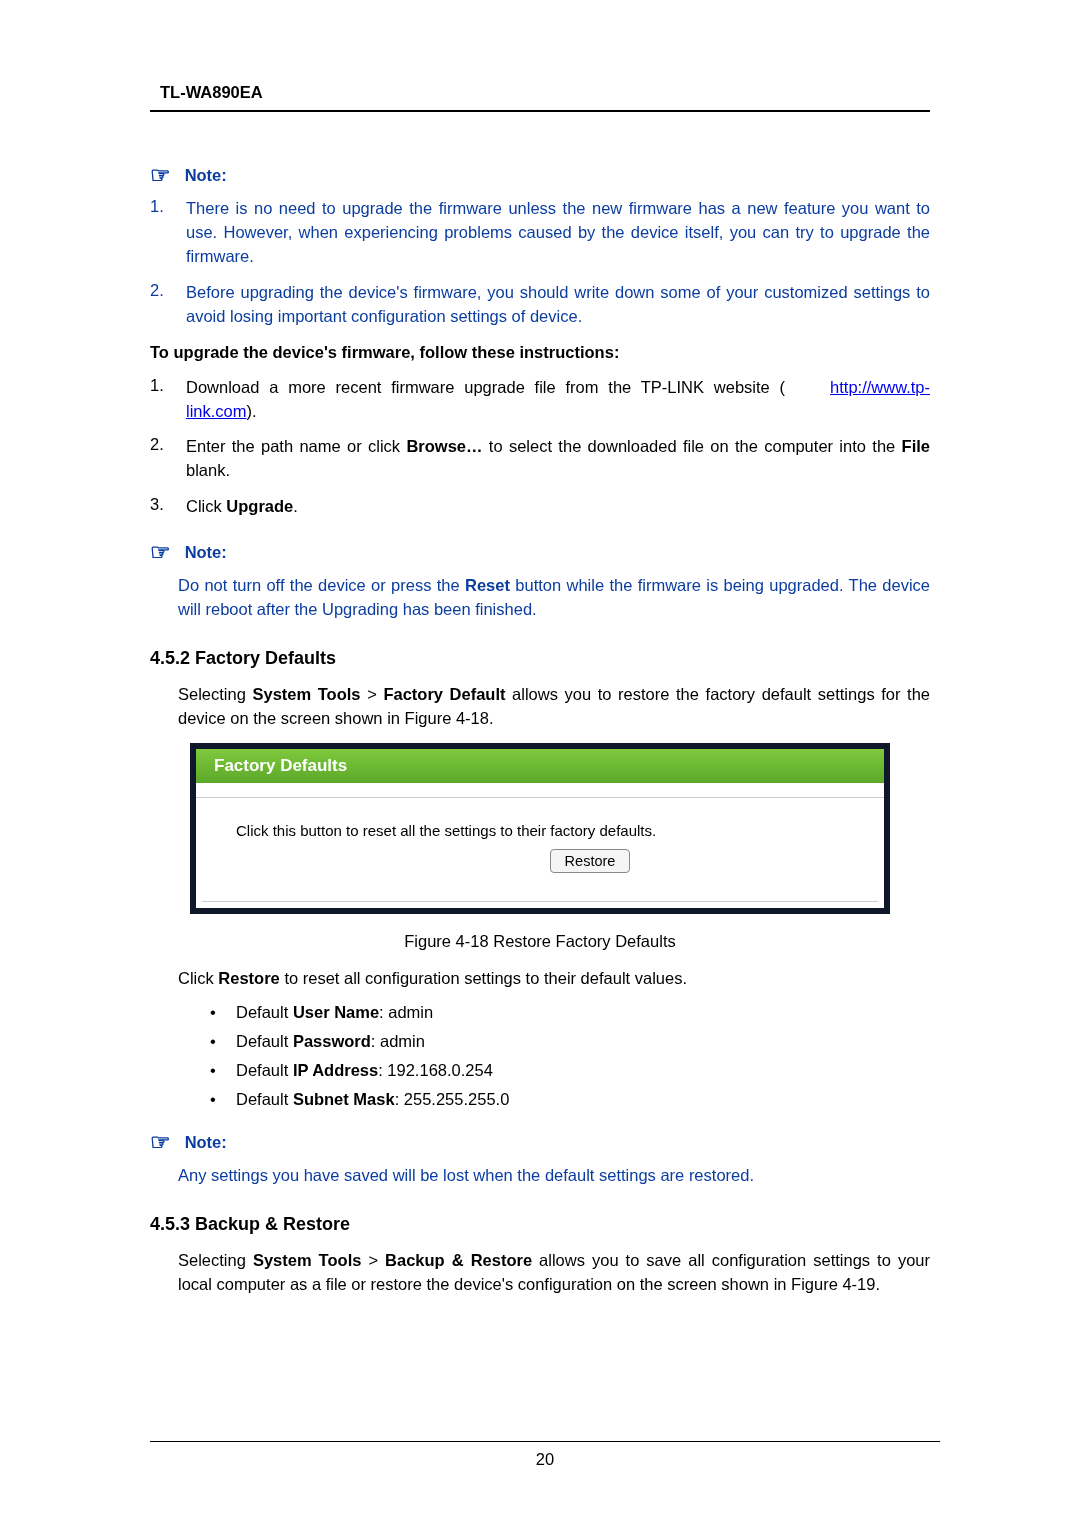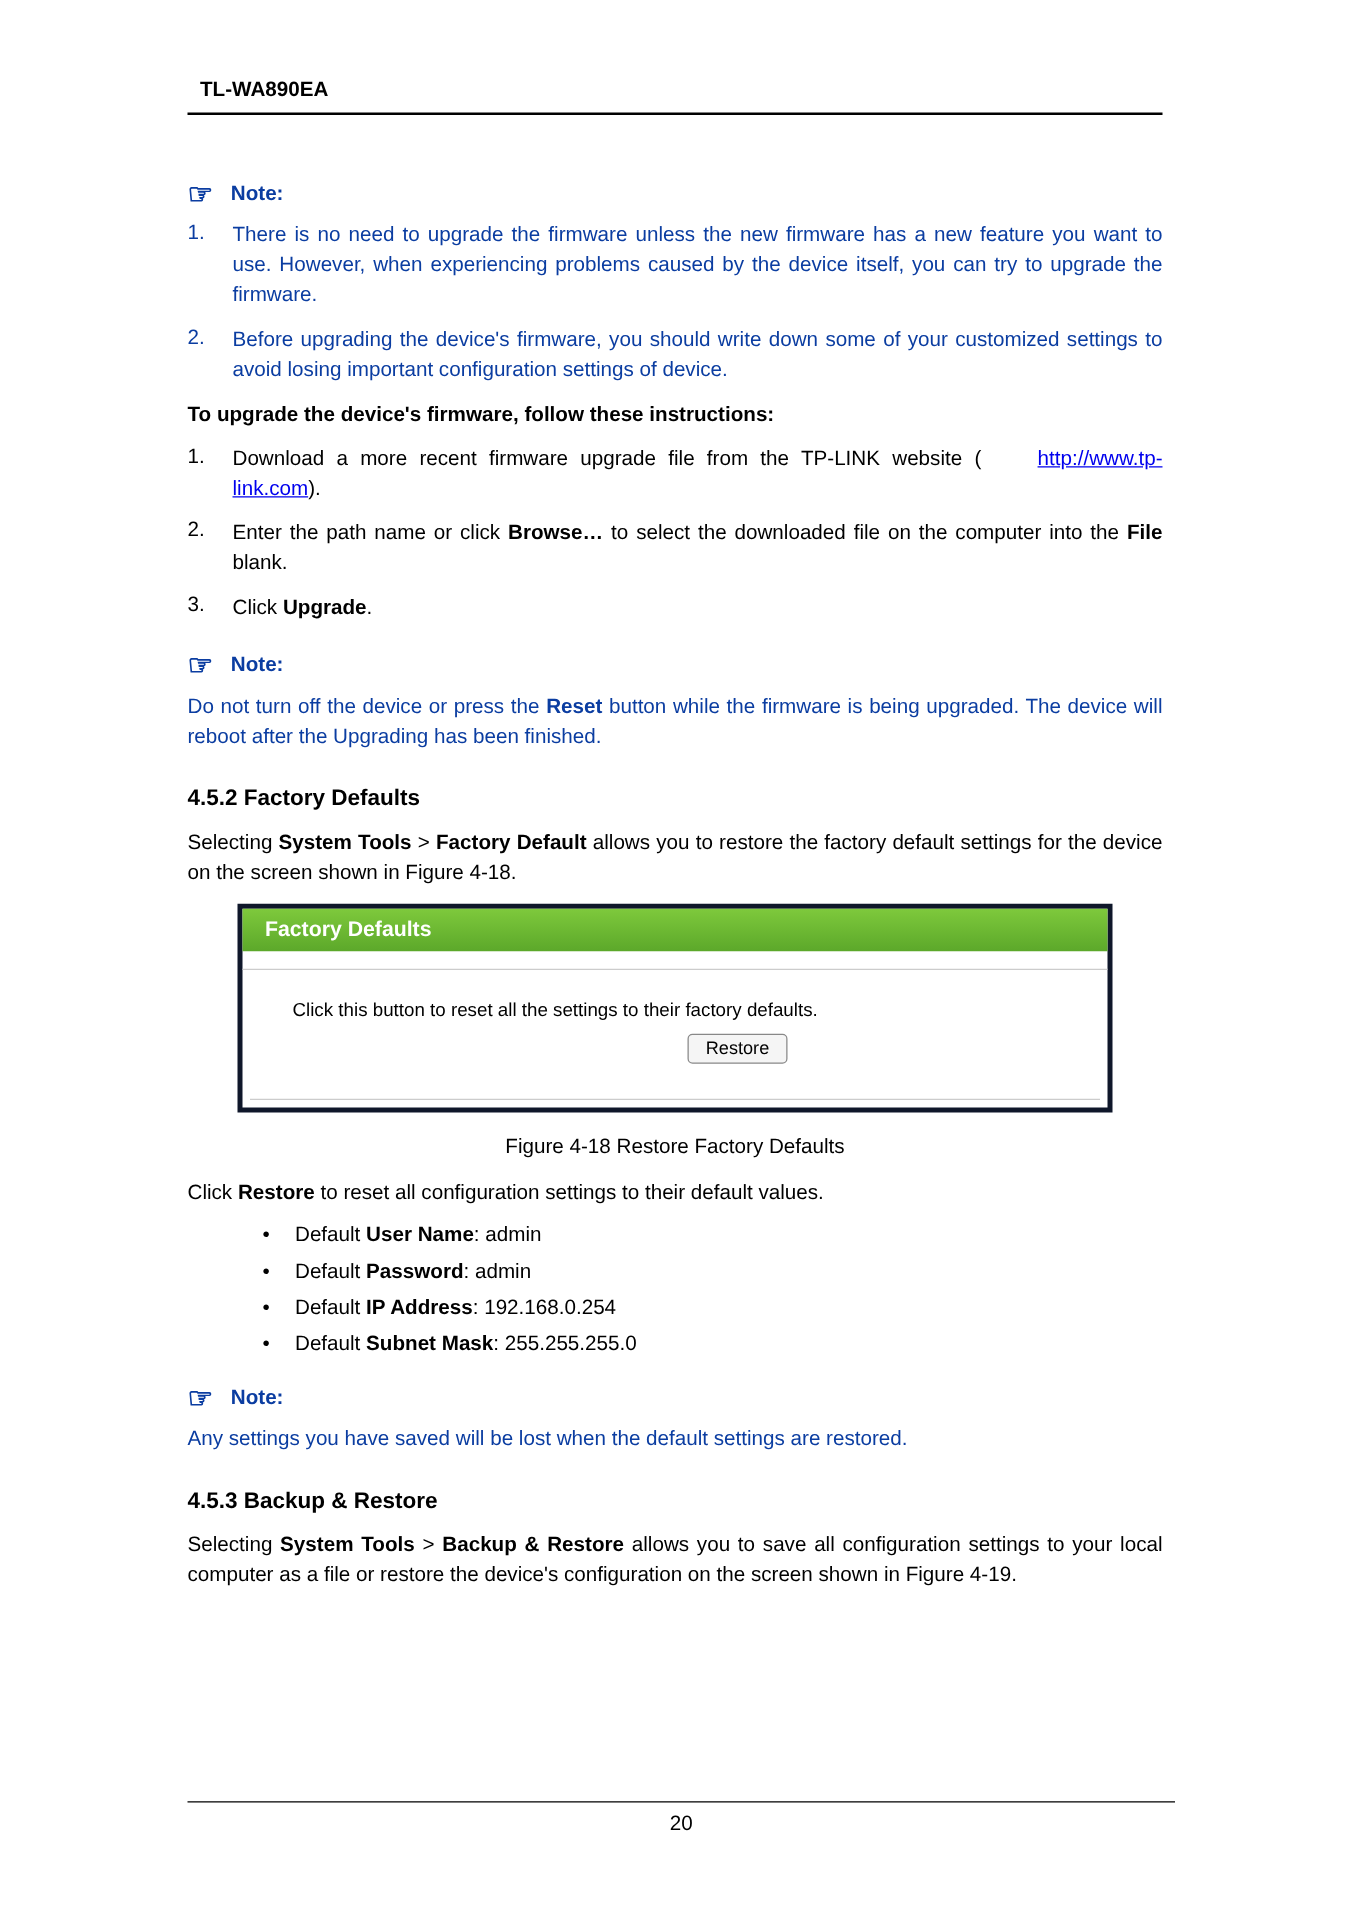--- a/index.html
+++ b/index.html
@@ -10,20 +10,21 @@
       height: 1527px;
       position: relative;
       padding: 55px 150px 0 150px;
       font-size: 16.5px;
     }
     .header-row {
       display: flex;
       align-items: stretch;
       border-bottom: 2px solid #000;
       margin-bottom: 50px;
+      margin-top: 20px;
     }
     .model {
       font-weight: bold;
       padding: 8px 10px;
       color: #000;
     }
     .title-bar {
       background: #000;
       color: #fff;
       font-weight: bold;
@@ -68,24 +69,25 @@
     }
     .section-heading {
       font-weight: bold;
       font-size: 18px;
       margin: 26px 0 14px 0;
     }
     .body-para {
       text-align: justify;
       line-height: 1.45;
       margin-bottom: 12px;
+      margin-left: 28px;
     }
     .figure-box {
       margin: 12px 40px 10px 40px;
-      border: 4px solid #0f172a;
+      border: 6px solid #0f172a;
       padding: 0;
       background: #fff;
     }
     .figure-title {
       background: #5ca82a;
       background: linear-gradient(to bottom, #7ec93c, #5ca82a);
       color: #fff;
       font-weight: bold;
       padding: 7px 18px;
       font-size: 17px;

